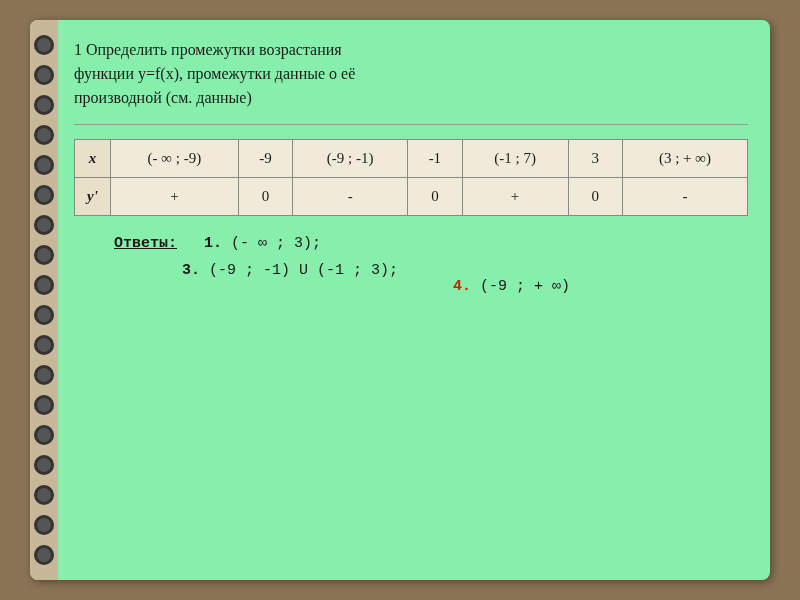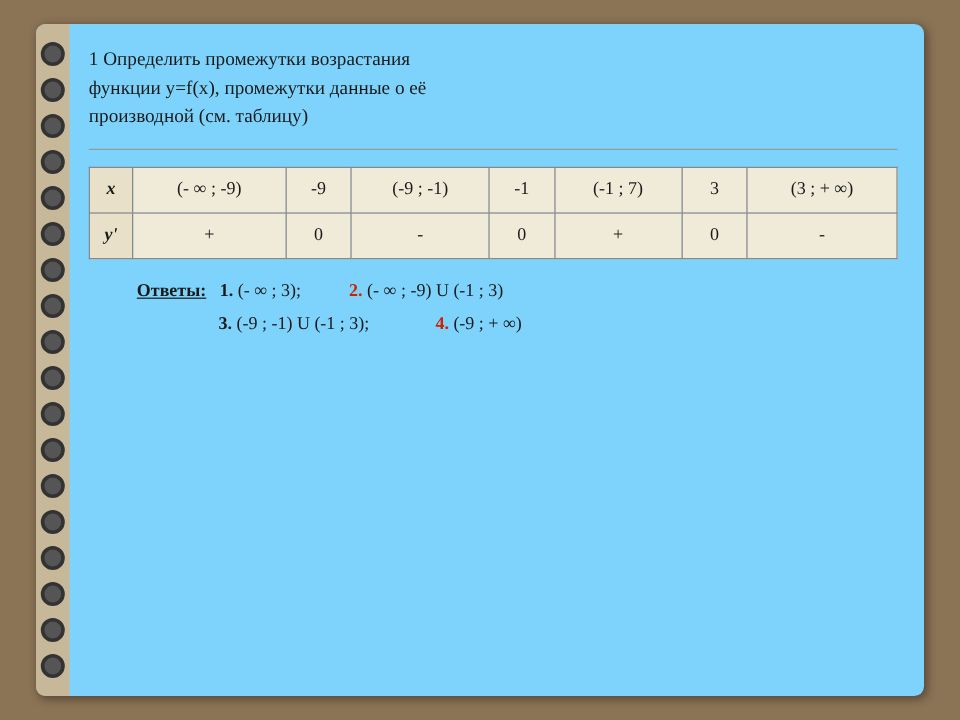--- a/index.html
+++ b/index.html
@@ -10,21 +10,21 @@
       background: #8B7355;
       display: flex;
       align-items: center;
       justify-content: center;
       font-family: 'Times New Roman', Times, serif;
     }
 
     .notebook {
       width: 740px;
       height: 560px;
-      background: #7dd3fc;
+      background: #86efac;
       border-radius: 8px;
       position: relative;
       display: flex;
       box-shadow: 2px 2px 8px rgba(0,0,0,0.4);
       justify-content: center;
     }
 
     
     .spiral {
       width: 28px;
@@ -117,20 +117,21 @@
     }
 
     .answers .answer-num-red {
       font-weight: bold;
       color: #cc2200;
     }
 
     .answer-row {
       display: flex;
       gap: 40px;
+      font-family: Liberation Mono, monospace;
     }
   </style>
 </head>
 <body>
 
 <div class="notebook">
 
   <div class="spiral">
     <div class="spiral-ring"></div>
     <div class="spiral-ring"></div>
@@ -150,21 +151,21 @@
     <div class="spiral-ring"></div>
     <div class="spiral-ring"></div>
     <div class="spiral-ring"></div>
   </div>
 
   <div class="content">
 
     <div class="title-section">
       <span>1 Определить промежутки возрастания</span><br>
       <span>функции y=f(x), промежутки данные о её</span><br>
-      <span>производной  (см. таблицу)</span>
+      <span>производной  (см. данные)</span>
     </div>
 
     <hr class="divider">
 
     <table class="math-table">
       <tbody>
         <tr>
           <td class="label-cell">x</td>
           <td>(- ∞ ; -9)</td>
           <td>-9</td>
@@ -188,31 +189,27 @@
     </table>
 
     <div class="answers">
       <div class="answer-row">
         <span>
           <span class="answer-label">Ответы:</span>
           &nbsp;
           <span class="answer-num">1.</span>
           <span>(- ∞ ; 3);</span>
         </span>
-        <span>
-          <span class="answer-num-red">2.</span>
-          <span>(- ∞ ; -9) U (-1 ; 3)</span>
-        </span>
       </div>
       <div class="answer-row" style="padding-left: 68px; gap: 35px;">
         <span>
           <span class="answer-num">3.</span>
           <span>(-9 ; -1) U (-1 ; 3);</span>
         </span>
-        <span style="padding-left: 20px;">
+        <span style="padding-left: 20px; margin-top: 16px;">
           <span class="answer-num-red">4.</span>
           <span>(-9 ; + ∞)</span>
         </span>
       </div>
     </div>
 
   </div>
 </div>
 
 </body></html>

